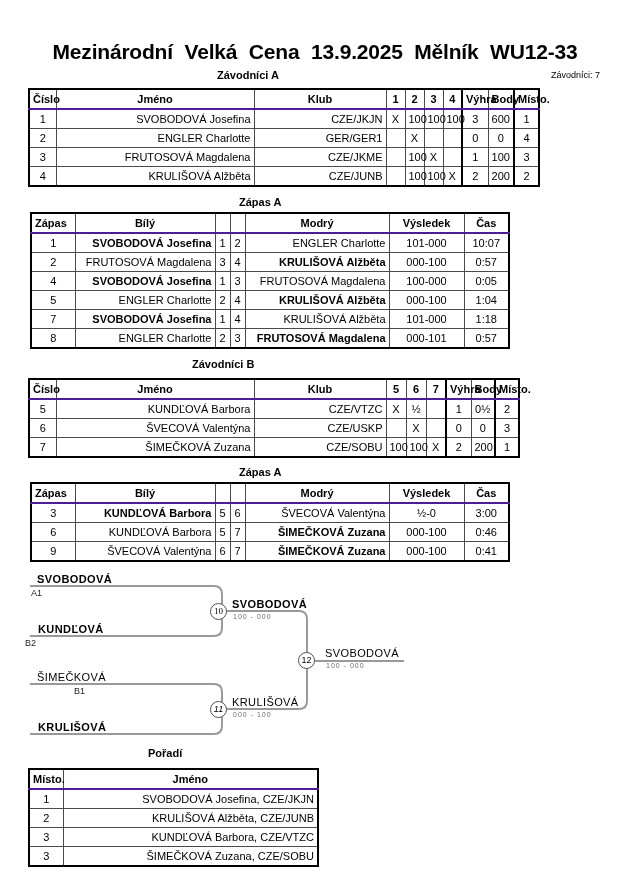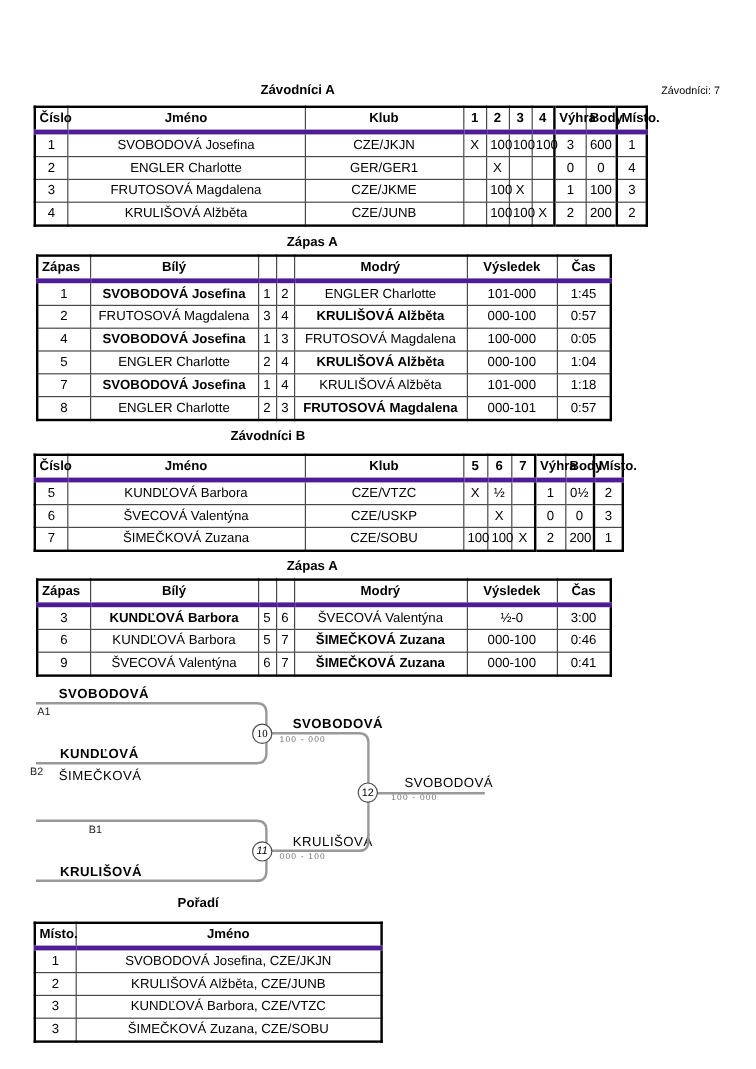--- a/index.html
+++ b/index.html
@@ -6,40 +6,41 @@
   #doc{position:relative;width:630px;height:891px;background:#ffffff;margin:0 auto;
        font-family:"Liberation Sans",sans-serif;color:#000;overflow:hidden;}
   .page-title{position:absolute;left:0;top:40px;width:630px;text-align:center;
               font-size:21px;font-weight:bold;word-spacing:6px;letter-spacing:-0.2px;}
   .sec-title{position:absolute;font-size:11px;font-weight:bold;white-space:nowrap;}
   .count-label{position:absolute;right:30px;top:70px;font-size:9px;}
   table.grid{position:absolute;border-collapse:collapse;table-layout:fixed;background:#fff;
              border:2px solid #000;}
   table.grid td,table.grid th{border:1px solid #4a4a4a;font-size:11px;height:18px;
              padding:0 3px;vertical-align:middle;white-space:nowrap;overflow:visible;}
-  table.grid thead th{border-bottom:4px solid #4c1d95;font-weight:bold;}
+  table.grid thead th{border-bottom:2px solid #4c1d95;font-weight:bold;}
   .c{text-align:center;}
-  .l{text-align:center;}
+  .l{text-align:right;}
   .num{font-size:10px;padding:0 1px;text-align:center;}
   .thickL{border-left:2px solid #000 !important;}
   .ovl{text-align:left;padding:0 1px;white-space:nowrap;overflow:visible;}
   .bold{font-weight:bold;}
   
-  .bk-name{position:absolute;font-size:11px;white-space:nowrap;letter-spacing:0.4px;margin-left:12px;}
+  .bk-name{position:absolute;font-size:11px;white-space:nowrap;letter-spacing:0.4px;}
   .bk-seed{position:absolute;font-size:9px;color:#222;white-space:nowrap;}
   .bk-score{position:absolute;font-size:7px;color:#6e6e6e;letter-spacing:1px;white-space:nowrap;}
   .bk-circle{position:absolute;width:15px;height:15px;border:1px solid #4f4f4f;border-radius:50%;
              background:#fff;font-size:9px;line-height:15px;text-align:center;z-index:2;}
   svg.bk-lines{position:absolute;left:0;top:560px;z-index:1;}
 </style>
 </head>
 <body>
 
 <div id="doc">
 
+  <div class="page-title">Mezinárodní Velká Cena 13.9.2025 Mělník WU12-33</div>
   <div class="sec-title" style="left:217px;top:69px;">Závodníci A</div>
   <div class="count-label">Závodníci: 7</div>
 
   <table class="grid" style="left:28px;top:88px;width:512px;">
     <colgroup>
       <col style="width:27px">
         <col style="width:198px">
         <col style="width:132px">
       <col style="width:19px">
         <col style="width:19px">
@@ -138,21 +139,21 @@
       </tr>
     </thead>
     <tbody>
       <tr>
         <td class="c">1</td>
         <td class="l bold">SVOBODOVÁ Josefina</td>
         <td class="num">1</td>
         <td class="num">2</td>
         <td class="l">ENGLER Charlotte</td>
         <td class="c">101-000</td>
-        <td class="c">1:45</td>
+        <td class="c">10:07</td>
       </tr>
       <tr>
         <td class="c">2</td>
         <td class="l">FRUTOSOVÁ Magdalena</td>
         <td class="num">3</td>
         <td class="num">4</td>
         <td class="l bold">KRULIŠOVÁ Alžběta</td>
         <td class="c">000-100</td>
         <td class="c">0:57</td>
       </tr>
@@ -318,21 +319,21 @@
       <path d="M222 51 H299 Q307 51 307 59 V100"></path>
       <path d="M222 149 H299 Q307 149 307 141 V100"></path>
       <path d="M307 101 H404"></path>
     </g>
   </svg>
 
   <div class="bk-name bold" style="left:37px;top:573px;">SVOBODOVÁ</div>
   <div class="bk-seed" style="left:31px;top:588px;">A1</div>
   <div class="bk-name" style="left:38px;top:623px;font-weight:bold;">KUNDĽOVÁ</div>
   <div class="bk-seed" style="left:25px;top:638px;">B2</div>
-  <div class="bk-name" style="left:37px;top:641px;">ŠIMEČKOVÁ</div>
+  <div class="bk-name" style="left:37px;top:671px;">ŠIMEČKOVÁ</div>
   <div class="bk-seed" style="left:31px;top:686px;padding-left:43px;">B1</div>
   <div class="bk-name bold" style="left:38px;top:721px;">KRULIŠOVÁ</div>
   <div class="bk-seed" style="left:31px;top:774px;">A2</div>
 
   <div class="bk-circle" style="left:210px;top:603px;font-family:Liberation Serif, serif;">10</div>
   <div class="bk-name bold" style="left:232px;top:598px;">SVOBODOVÁ</div>
   <div class="bk-score" style="left:233px;top:613px;">100 - 000</div>
 
   <div class="bk-circle" style="left:210px;top:701px;font-style:italic;">11</div>
   <div class="bk-name" style="left:232px;top:696px;">KRULIŠOVÁ</div>

